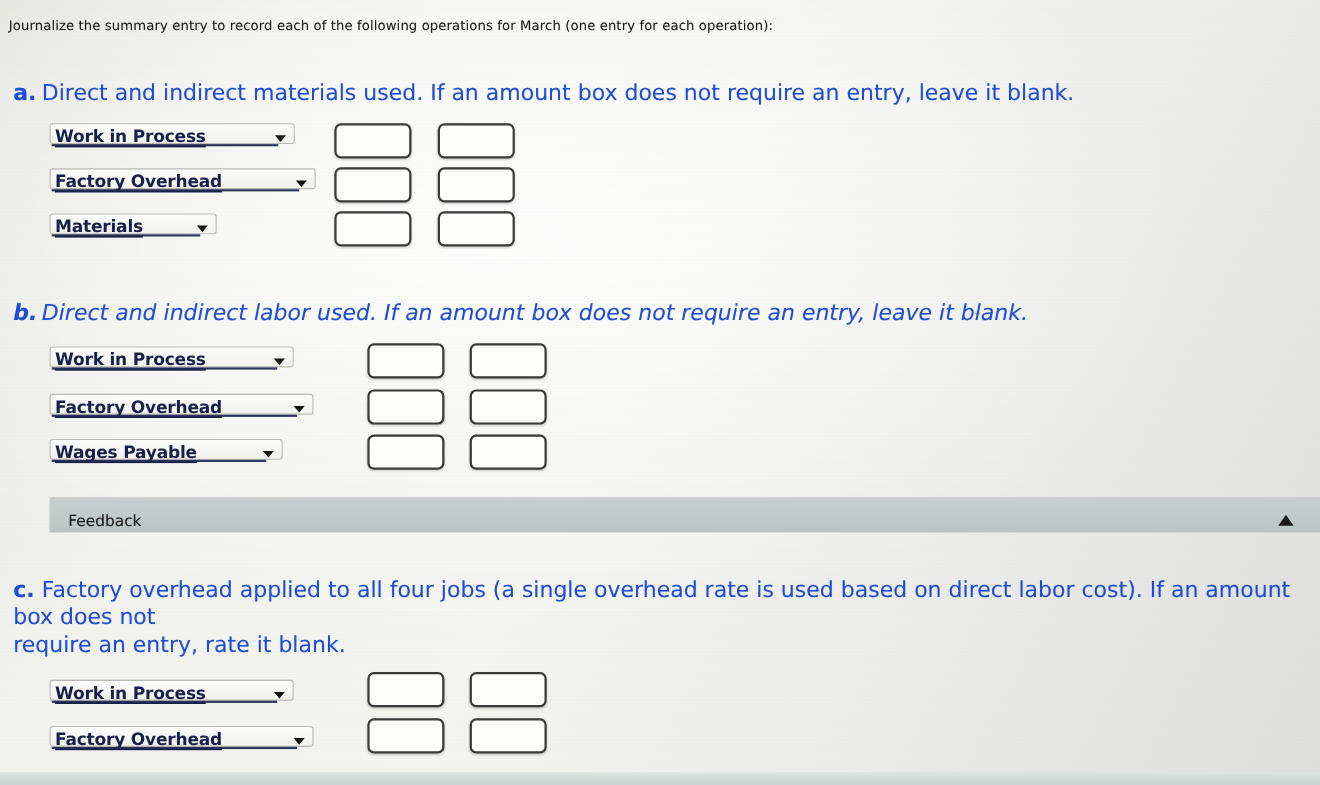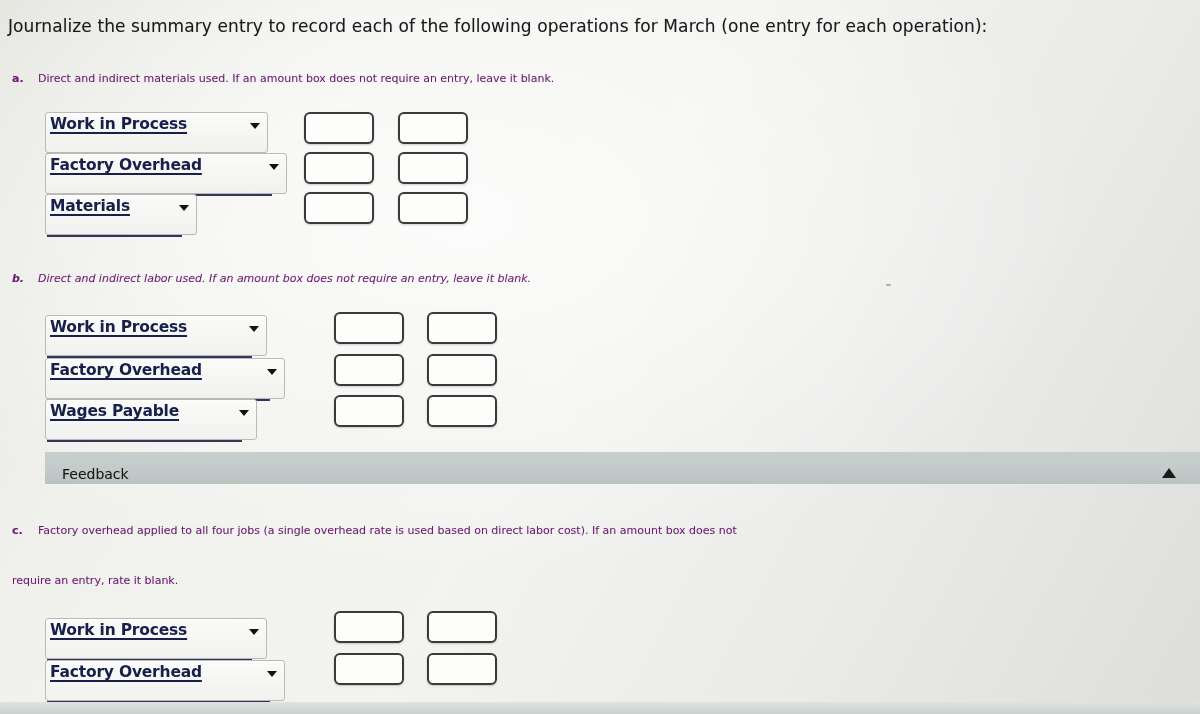--- a/index.html
+++ b/index.html
@@ -29,48 +29,48 @@
     position: absolute;
     inset: 0;
     pointer-events: none;
     background:
       repeating-linear-gradient(0deg, rgba(0,0,0,0.012) 0px, rgba(0,0,0,0.012) 1px, rgba(255,255,255,0.012) 1px, rgba(255,255,255,0.012) 2px);
     opacity: .9;
   }
 
   .prompt {
     position: absolute;
-    font-size: 17px;
+    font-size: 12px;
     color: #1a1a1a;
     letter-spacing: .1px;
     white-space: nowrap;
     text-shadow: 0 0 1px rgba(0,0,0,0.22);
   }
 
   #title {
     left: 8px;
     top: 16px;
   }
 
   .part {
     position: absolute;
-    font-size: 11px;
-    color: #701a75;
+    font-size: 20px;
+    color: #1d4ed8;
     text-shadow: 0 0 1px rgba(0,0,0,0.2);
   }
   .part .marker {
     font-weight: bold;
     display: inline-block;
     width: 26px;
   }
 
   
   .dd {
     position: absolute;
-    height: 41px;
+    height: 19px;
     box-sizing: border-box;
     border: 1px solid #b9b9b5;
     border-radius: 3px;
     background: linear-gradient(180deg,#fbfbfa 0%, #f1f1ee 100%);
     box-shadow: 0 1px 0 rgba(255,255,255,.7) inset;
   }
   .dd .dd-text {
     position: absolute;
     left: 4px;
     top: 2px;

